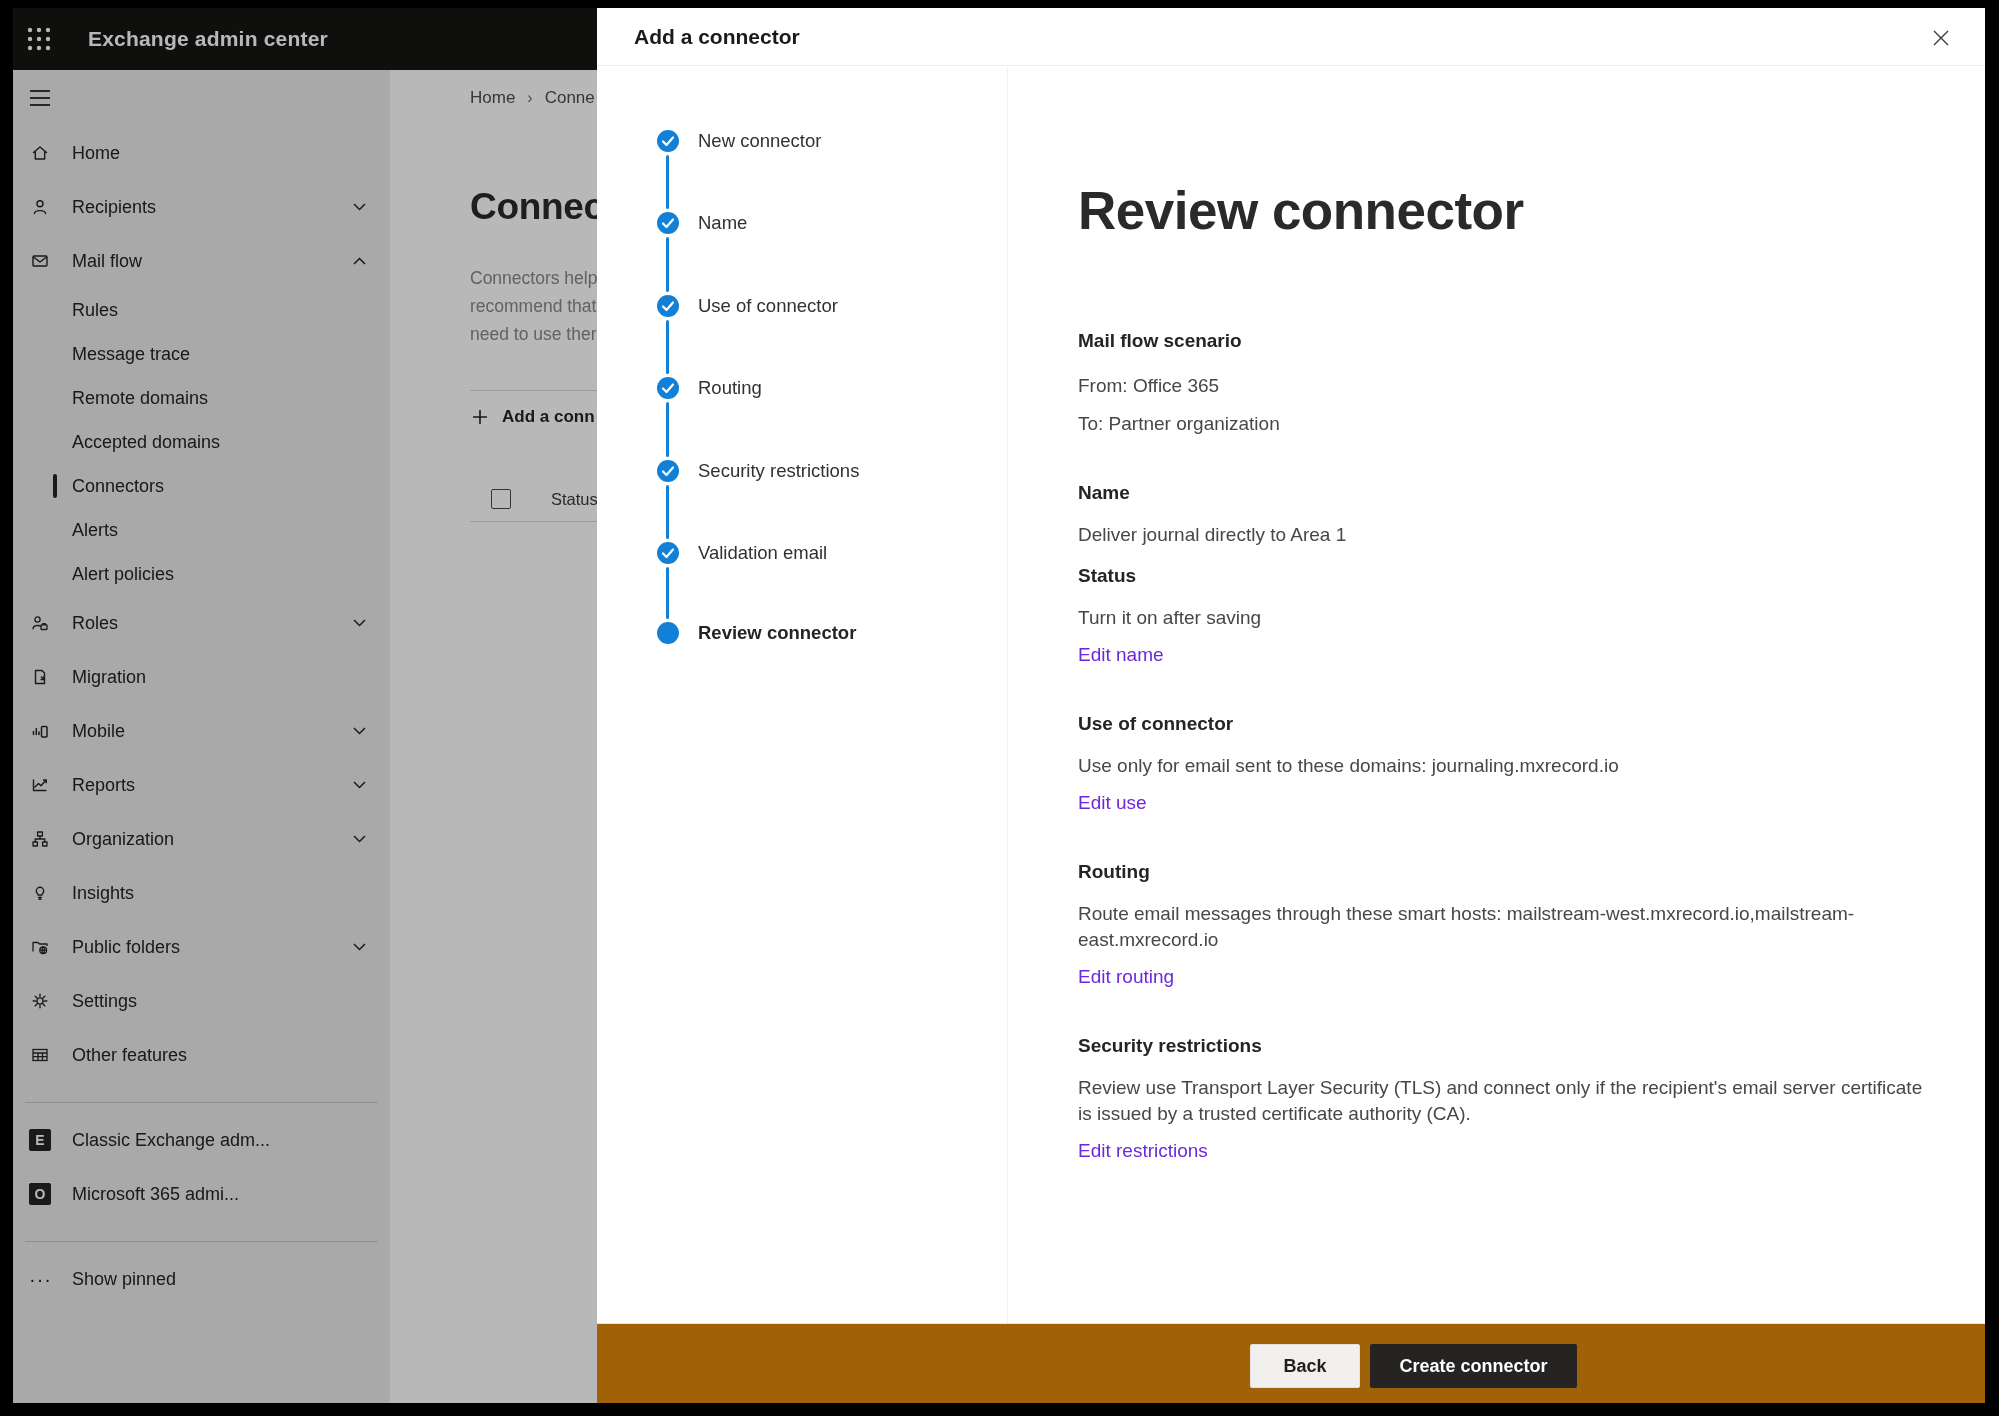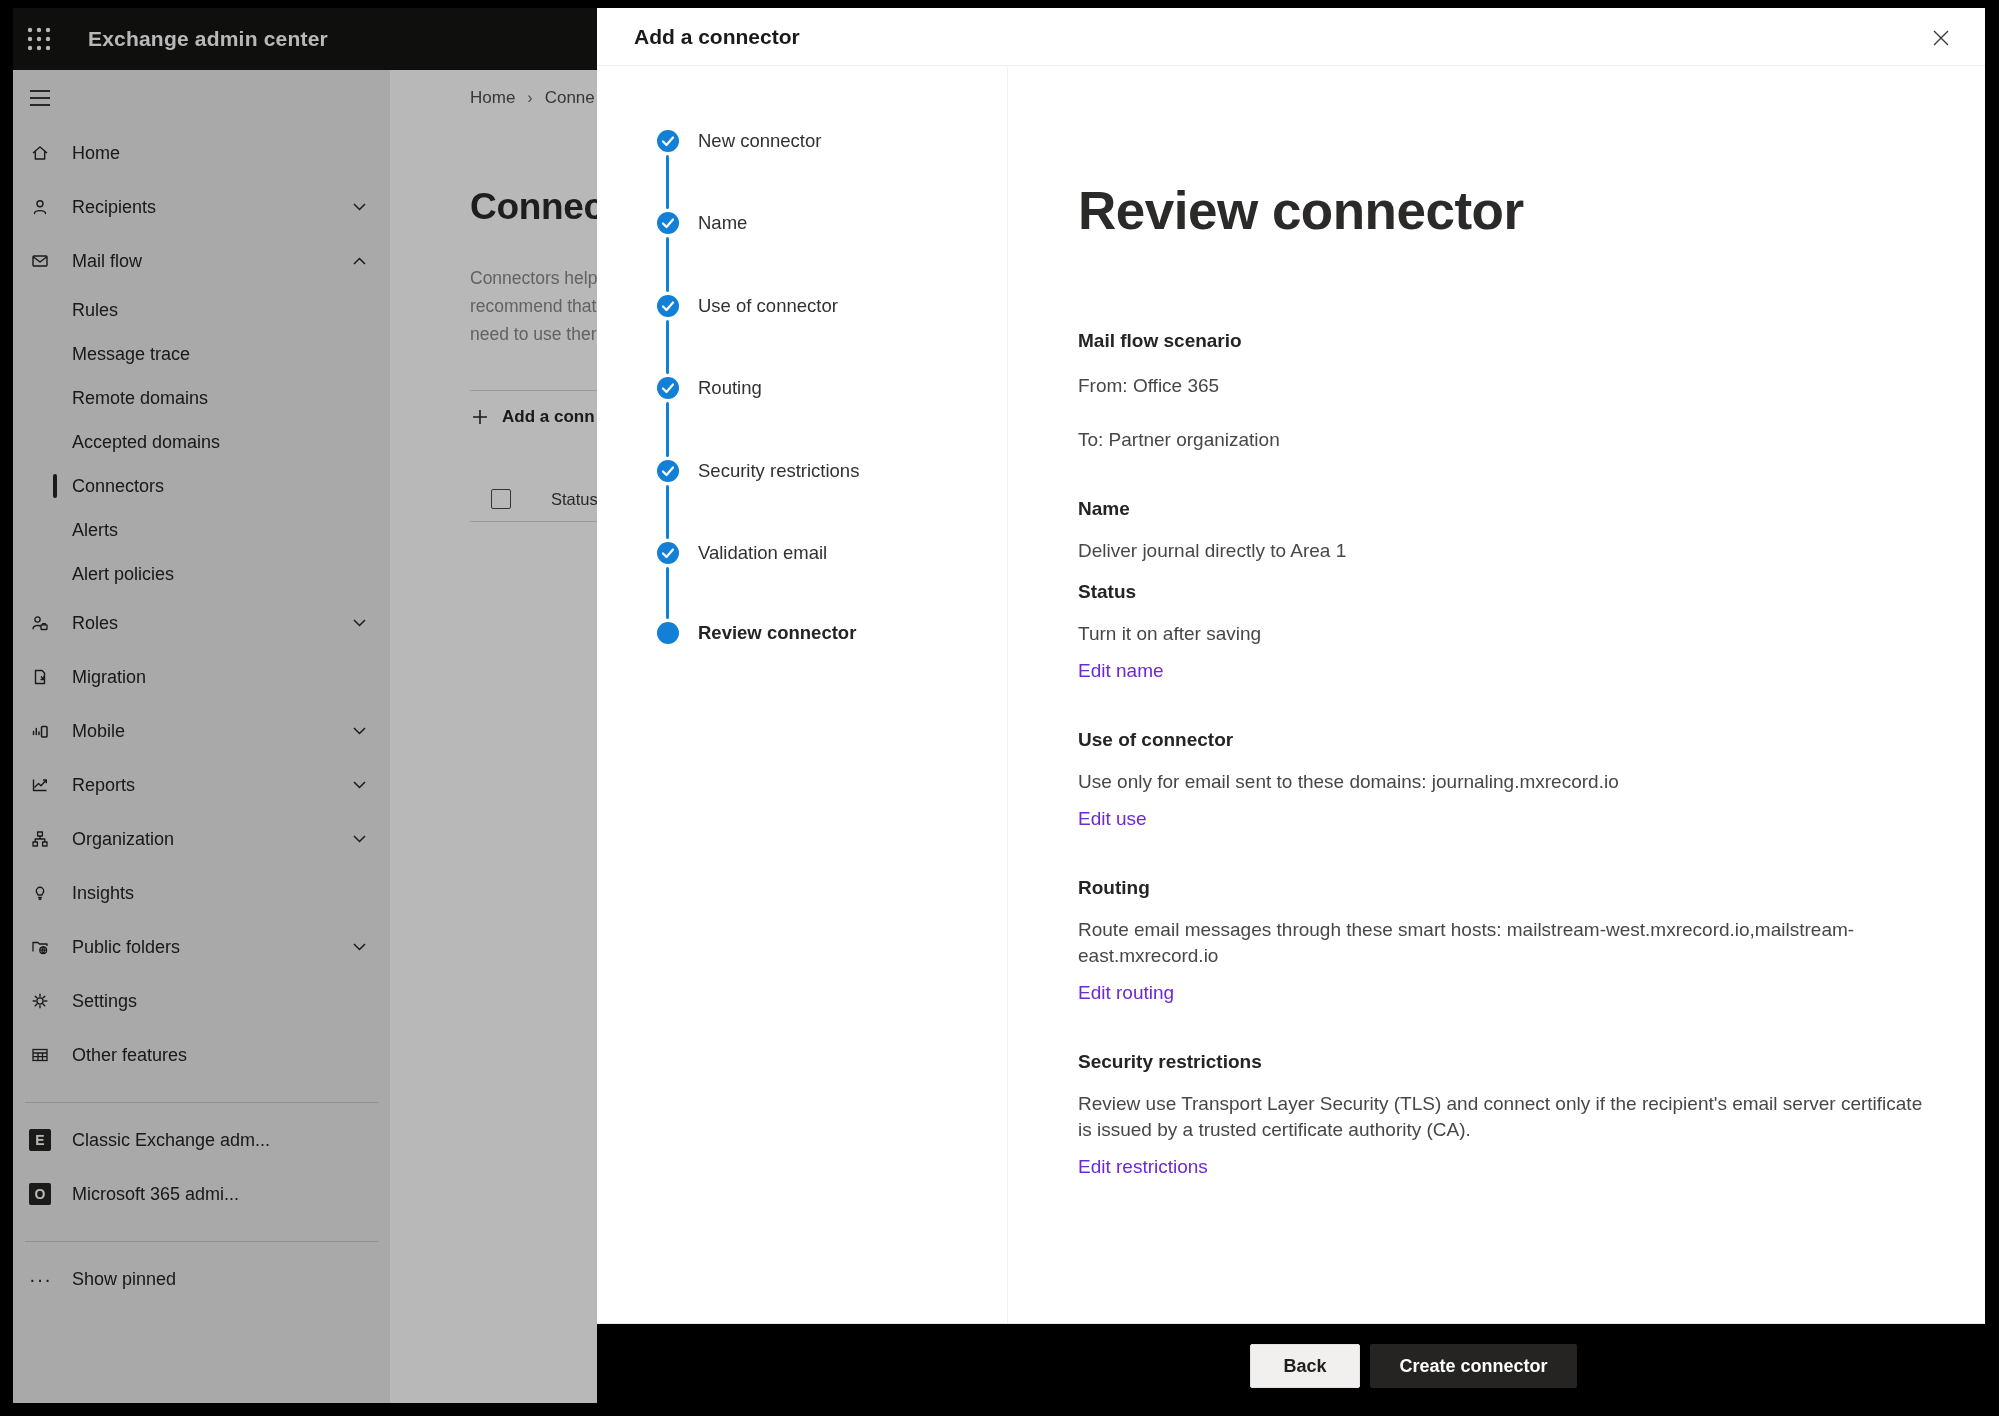--- a/index.html
+++ b/index.html
@@ -101,21 +101,21 @@
   .section.first { margin-top:84px; }
   .section { margin-top:44px; }
   .sec-h { font-size:19px; line-height:24px; font-weight:700; color:#252423; }
   .sec-p { font-size:19px; line-height:26px; color:#494745; margin-top:17px; }
   .sub-h { font-size:19px; line-height:24px; font-weight:700; color:#252423; margin-top:16px; }
   .edit-link { font-size:19px; line-height:26px; color:#6d28d9; margin-top:11px; cursor:pointer; display:inline-block; }
 
   
   .panel-footer {
     position:absolute; left:0; bottom:0; width:100%; height:80px;
-    border-top:1px solid #e8e7e6; background:#000000;
+    border-top:1px solid #e8e7e6; background:#a16207;
   }
   .btn { position:absolute; top:20px; height:44px; border:none; border-radius:2px; font-size:18px; font-weight:600; cursor:pointer; font-family:inherit; }
   .btn-back { left:653px; width:110px; background:#f1f0ef; color:#201f1e; border:1px solid #e3e2e1; }
   .btn-create { left:773px; width:207px; background:#252423; color:#ffffff; }
 
   svg.ic { display:block; }
 </style>
 </head>
 <body>
 
@@ -456,21 +456,21 @@
           <span class="step-label">Review connector</span>
         </div>
       </div>
 
       <div class="review-col">
         <div class="review-h1">Review connector</div>
 
         <div class="section first">
           <div class="sec-h">Mail flow scenario</div>
           <div class="sec-p" style="margin-top:20px;">From: Office 365</div>
-          <div class="sec-p" style="margin-top:28px;">To: Partner organization</div>
+          <div class="sec-p" style="margin-top:12px;">To: Partner organization</div>
         </div>
 
         <div class="section">
           <div class="sec-h">Name</div>
           <div class="sec-p">Deliver journal directly to Area 1</div>
           <div class="sub-h">Status</div>
           <div class="sec-p">Turn it on after saving</div>
           <span class="edit-link">Edit name</span>
         </div>
 

